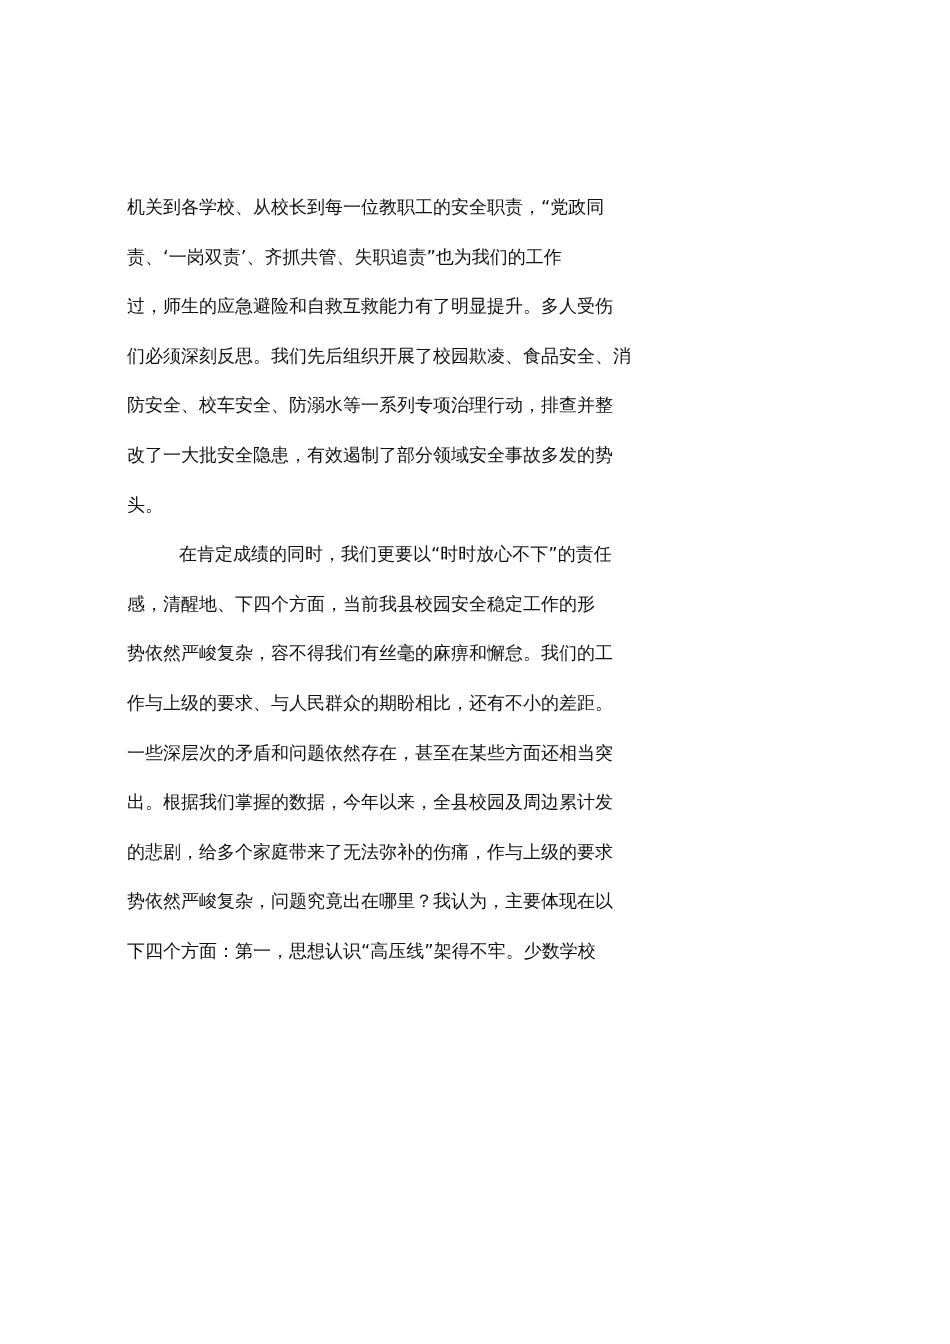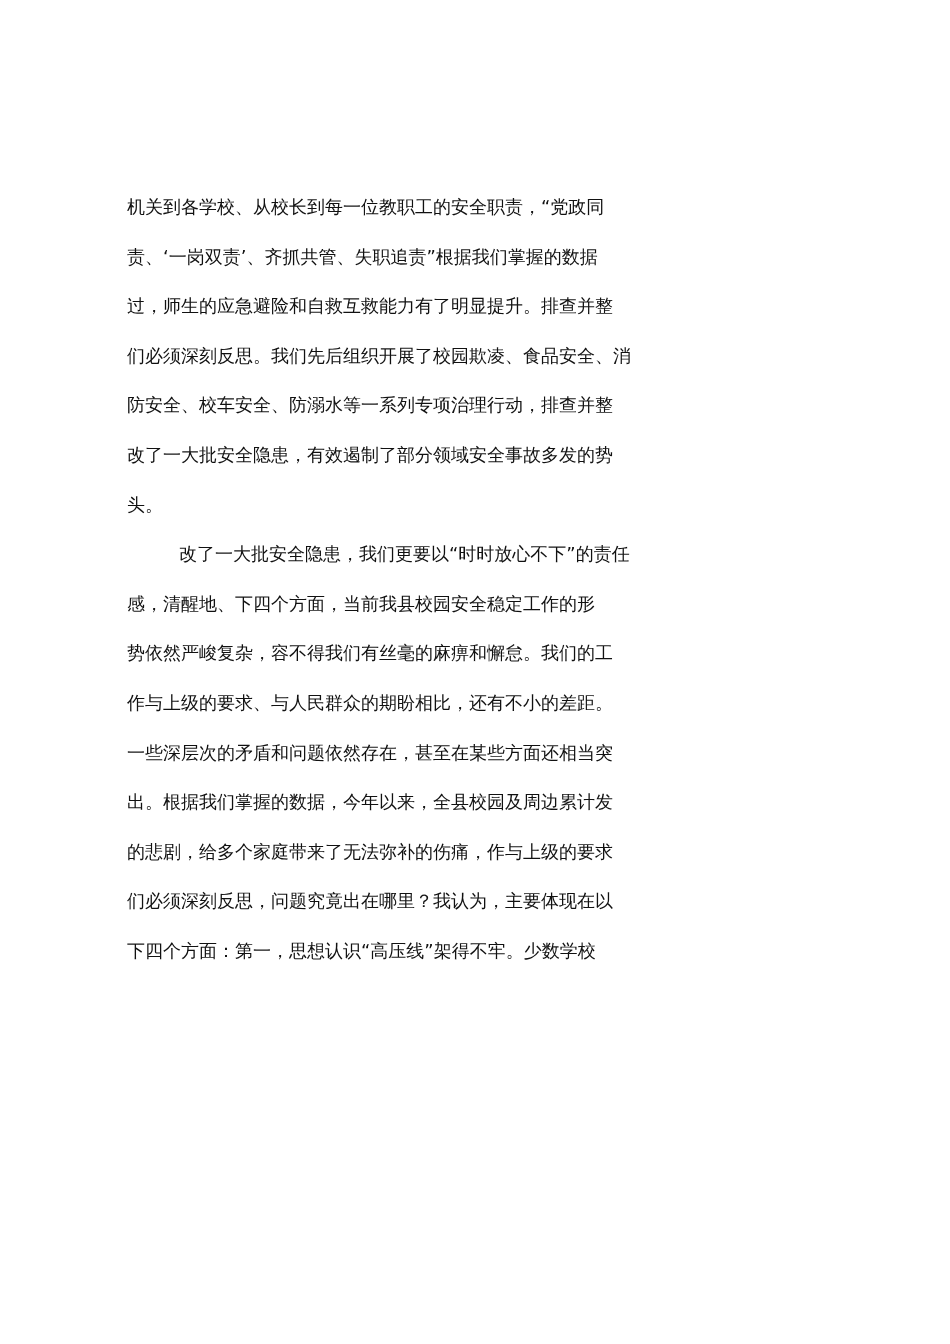--- a/index.html
+++ b/index.html
@@ -15,29 +15,29 @@
   }
   .line { display: block; white-space: nowrap; height: 49.6px; }
   .line.indent { padding-left: 52px; }
 </style>
 </head>
 <body>
 
 <div class="page">
   <div class="text-block">
     <span class="line">机关到各学校、从校长到每一位教职工的安全职责，“党政同</span>
-    <span class="line">责、‘一岗双责’、齐抓共管、失职追责”根据我们掌握的数据</span>
-    <span class="line">过，师生的应急避险和自救互救能力有了明显提升。排查并整</span>
+    <span class="line">责、‘一岗双责’、齐抓共管、失职追责”也为我们的工作</span>
+    <span class="line">过，师生的应急避险和自救互救能力有了明显提升。多人受伤</span>
     <span class="line">们必须深刻反思。我们先后组织开展了校园欺凌、食品安全、消</span>
     <span class="line">防安全、校车安全、防溺水等一系列专项治理行动，排查并整</span>
     <span class="line">改了一大批安全隐患，有效遏制了部分领域安全事故多发的势</span>
     <span class="line">头。</span>
-    <span class="line indent">改了一大批安全隐患，我们更要以“时时放心不下”的责任</span>
+    <span class="line indent">在肯定成绩的同时，我们更要以“时时放心不下”的责任</span>
     <span class="line">感，清醒地、下四个方面，当前我县校园安全稳定工作的形</span>
     <span class="line">势依然严峻复杂，容不得我们有丝毫的麻痹和懈怠。我们的工</span>
     <span class="line">作与上级的要求、与人民群众的期盼相比，还有不小的差距。</span>
     <span class="line">一些深层次的矛盾和问题依然存在，甚至在某些方面还相当突</span>
     <span class="line">出。根据我们掌握的数据，今年以来，全县校园及周边累计发</span>
     <span class="line">的悲剧，给多个家庭带来了无法弥补的伤痛，作与上级的要求</span>
-    <span class="line">们必须深刻反思，问题究竟出在哪里？我认为，主要体现在以</span>
+    <span class="line">势依然严峻复杂，问题究竟出在哪里？我认为，主要体现在以</span>
     <span class="line">下四个方面：第一，思想认识“高压线”架得不牢。少数学校</span>
   </div>
 </div>
 
 </body></html>

